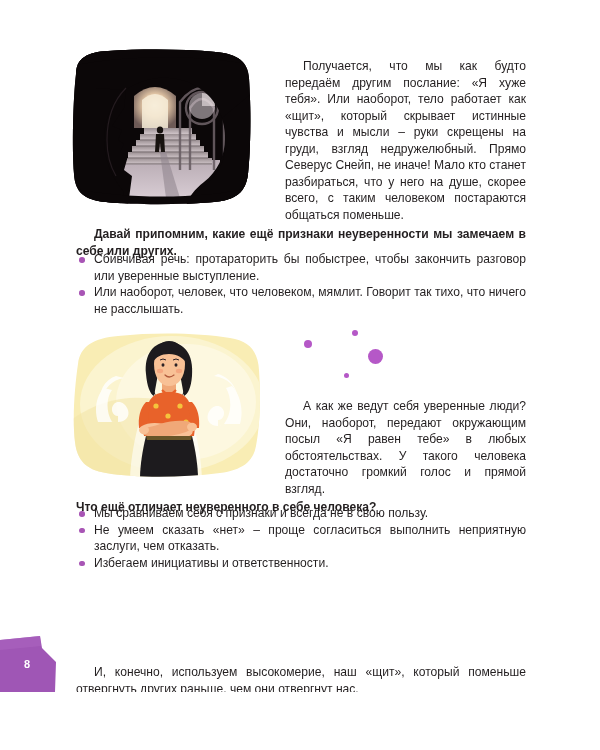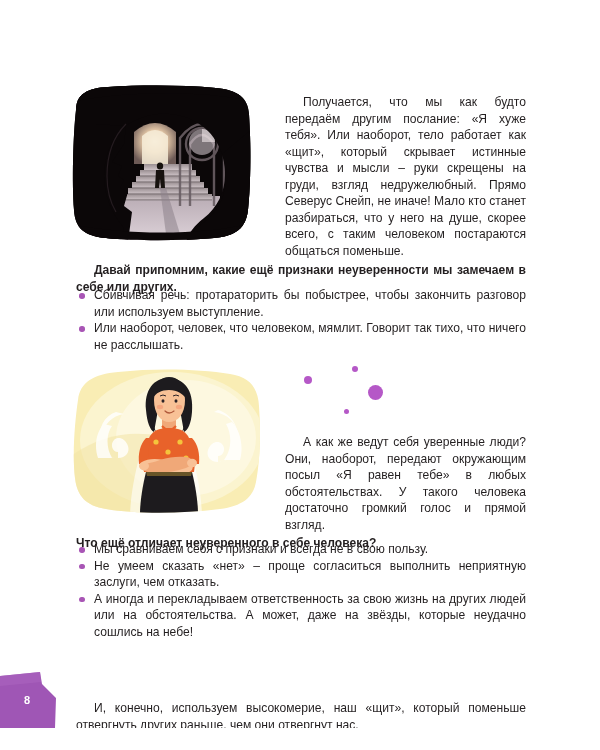--- a/index.html
+++ b/index.html
@@ -8,21 +8,20 @@
     background: #ffffff;
   }
   .page {
     position: relative;
     width: 600px;
     height: 692px;
     background: #ffffff;
     overflow: hidden;
     font-family: "Liberation Sans", sans-serif;
     color: #231f20;
-    margin-top: 36px;
   }
 
   
   .illo-dark {
     position: absolute;
     left: 62px;
     top: 48px;
     width: 196px;
     height: 158px;
   }
@@ -210,21 +209,21 @@
         <path d="M0,158 L0,138 C60,152 140,152 196,138 L196,158 Z" fill="#0b0708"></path>
       </g>
     </svg>
   </div>
 
   <p class="para indent p-top">Получается, что мы как будто передаём другим послание: «Я хуже тебя». Или наоборот, тело работает как «щит», который скрывает истинные чувства и мысли – руки скрещены на груди, взгляд недружелюбный. Прямо Северус Снейп, не иначе! Мало кто станет разбираться, что у него на душе, скорее всего, с таким человеком постараются общаться поменьше.</p>
 
   <p class="lead indent lead-1">Давай припомним, какие ещё признаки неуверенности мы замечаем в себе или других.</p>
 
   <ul class="blist blist-1">
-    <li>Сбивчивая речь: протараторить бы побыстрее, чтобы закончить разговор или используем выступление.</li>
+    <li>Сбивчивая речь: протараторить бы побыстрее, чтобы закончить разговор или уверенные выступление.</li>
     <li>Или наоборот, человек, что человеком, мямлит. Говорит так тихо, что ничего не расслышать.</li>
   </ul>
 
   <div class="illo-woman">
     <svg viewBox="0 0 196 152" xmlns="http://www.w3.org/2000/svg">
       <defs>
         <clipPath id="yellowClip">
           <path d="M10,34 C12,16 26,8 50,6 C88,2 132,3 162,8
                    C182,11 190,22 191,40 C193,66 192,96 188,116
                    C185,132 174,140 152,143 C112,148 68,148 38,143
@@ -323,21 +322,21 @@
     <span class="dot" style="left:94px;  top:55px;  width:5px;  height:5px;"></span>
   </div>
 
   <p class="para indent p-mid">А как же ведут себя уверенные люди? Они, наоборот, передают окружающим посыл «Я равен тебе» в любых обстоятельствах. У такого человека достаточно громкий голос и прямой взгляд.</p>
 
   <p class="lead lead-2">Что ещё отличает неуверенного в себе человека?</p>
 
   <ul class="blist blist-2">
     <li>Мы сравниваем себя с признаки и всегда не в свою пользу.</li>
     <li>Не умеем сказать «нет» – проще согласиться выполнить неприятную заслуги, чем отказать.</li>
-    <li>А иногда и перекладываем ответственность за свою жизнь на других людей или на обстоятельства. А может, даже на звёзды, которые неудачно сошлись на небе!</li>
+    <li>Избегаем инициативы и ответственности.</li>
   </ul>
 
   <p class="para indent p-last">И, конечно, используем высокомерие, наш «щит», который поменьше отвергнуть других раньше, чем они отвергнут нас.</p>
 
   <div class="page-badge">
     <svg viewBox="0 0 72 56" xmlns="http://www.w3.org/2000/svg">
       <path d="M0,4 L40,0 L42,12 L56,26 L55,56 L0,56 Z" fill="#9f56b5"></path>
       <path d="M0,4 L40,0 L41,10 L0,14 Z" fill="#a962bd" opacity="0.7"></path>
     </svg>
     <span class="num">8</span>

